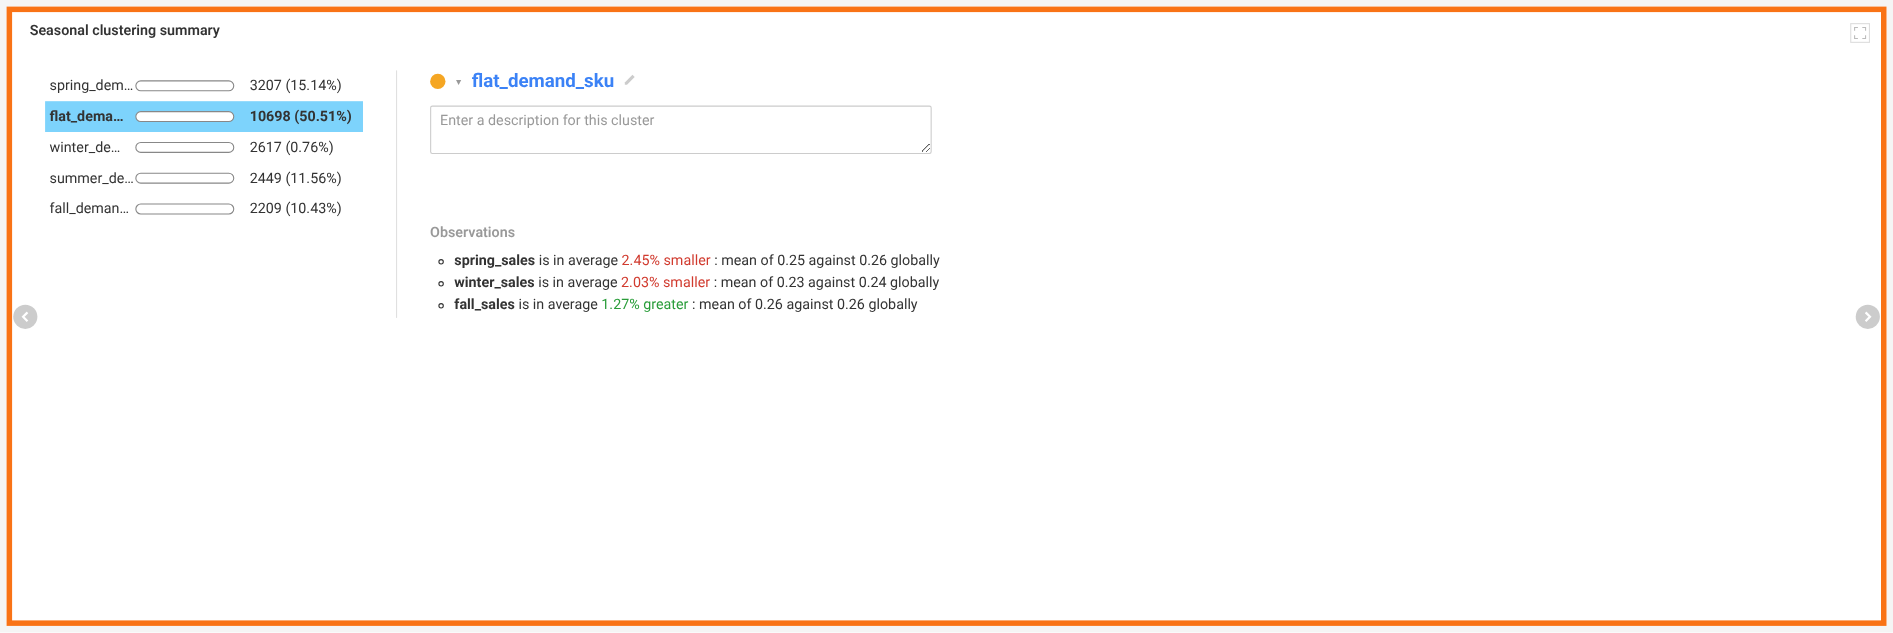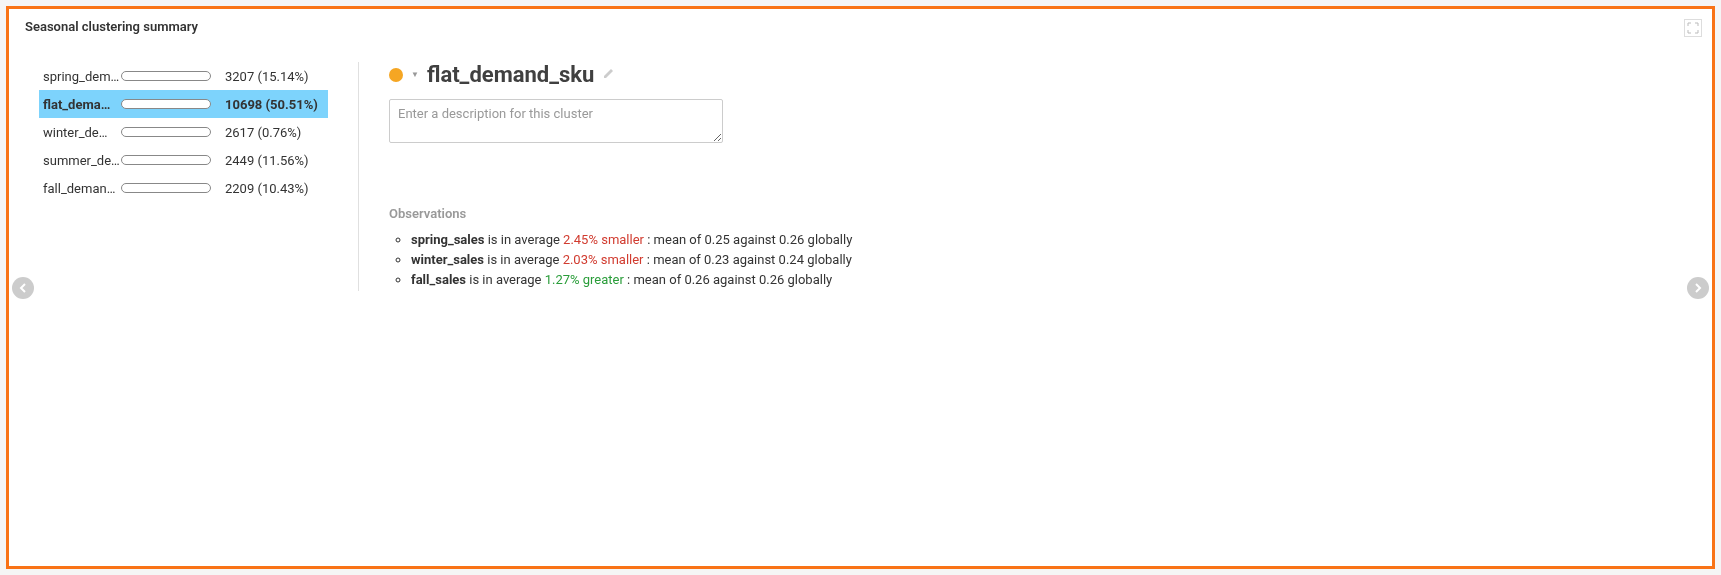--- a/index.html
+++ b/index.html
@@ -9,21 +9,21 @@
     background: #f5f5f5;
     color: #222;
     font-size: 13px;
     position: relative;
     overflow: hidden;
   }
   .panel {
     position: absolute;
     top: 6px; left: 6px; right: 6px; bottom: 6px;
     background: #fff;
-    border: 3px solid #f97316;
+    border: 5px solid #f97316;
     overflow-y: auto;
   }
   .panel-header {
     padding: 10px 16px 10px 16px;
     font-weight: 600;
     font-size: 13px;
     color: #333;
   }
   .section-top {
     padding: 18px 30px 8px 30px;
@@ -103,30 +103,30 @@
   }
   .dot {
     width: 14px; height: 14px; border-radius: 50%;
     display: inline-block;
   }
   .caret {
     font-size: 8px;
     color: #999;
   }
   .detail-title {
-    font-size: 22px;
+    font-size: 17px;
     font-weight: 700;
-    color: #404040;
+    color: #3b82f6;
   }
   .edit-icon {
     color: #bbb;
     cursor: pointer;
   }
   .desc-input {
-    width: 334px;
+    width: 456px;
     height: 44px;
     border: 1px solid #ccc;
     border-radius: 2px;
     padding: 6px 8px;
     font-family: inherit;
     font-size: 13px;
     color: #333;
     resize: both;
     margin-bottom: 18px;
   }

